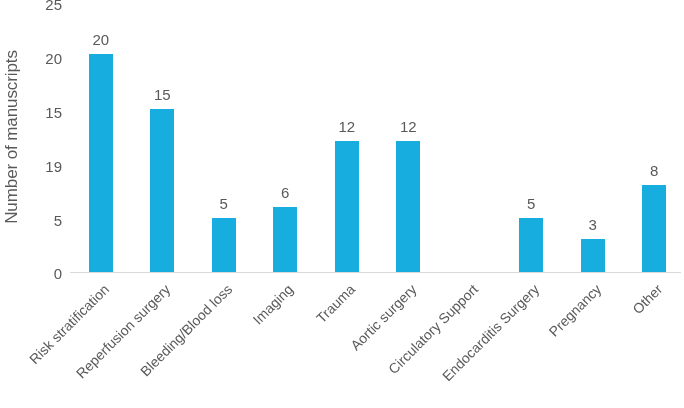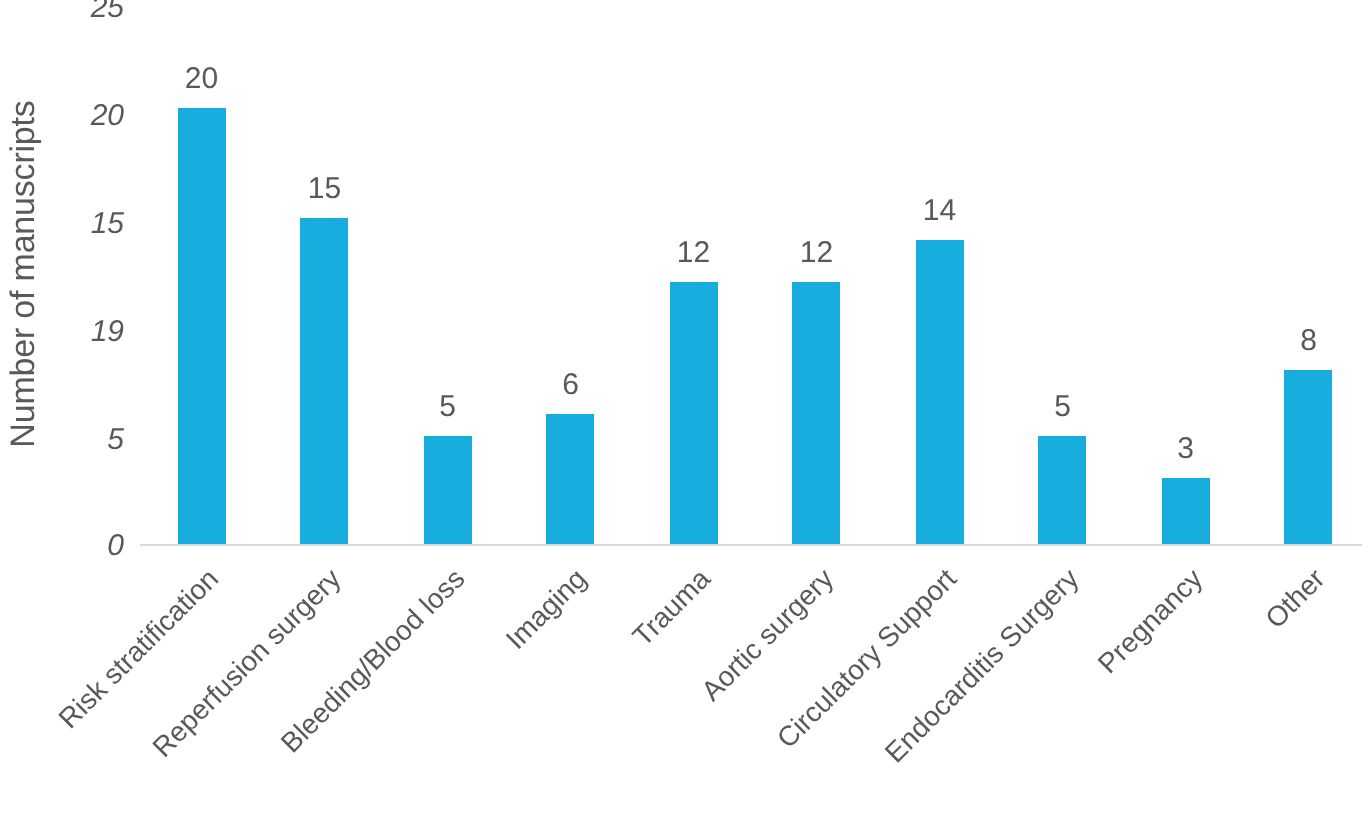--- a/index.html
+++ b/index.html
@@ -42,21 +42,20 @@
     letter-spacing: -0.1px;
   }
 
   
   .y-ticks {
     position: absolute;
     left: 24px;
     top: 0px;
     width: 46px;
     height: 273px;
-    font-style: italic;
   }
   .y-tick {
     position: absolute;
     right: 8px;
     font-size: 15px;
     color: #595959;
     transform: translateY(-50%);
     white-space: nowrap;
   }
 
@@ -165,24 +164,20 @@
       <div class="bar-value" style="bottom: 72.28px;">6</div>
     </div>
     <div class="bar-slot" style="left:246px;">
       <div class="bar" style="height: 130.56px; background: rgb(23, 173, 222);"></div>
       <div class="bar-value" style="bottom: 137.56px;">12</div>
     </div>
     <div class="bar-slot" style="left:307.5px;">
       <div class="bar" style="height: 130.56px; background: rgb(23, 173, 222);"></div>
       <div class="bar-value" style="bottom: 137.56px;">12</div>
     </div>
-    <div class="bar-slot" style="left:369px;">
-      <div class="bar" style="height: 152.32px; background: rgb(23, 173, 222);"></div>
-      <div class="bar-value" style="bottom: 159.32px;">14</div>
-    </div>
     <div class="bar-slot" style="left:430.5px;">
       <div class="bar" style="height: 54.4px; background: rgb(23, 173, 222);"></div>
       <div class="bar-value" style="bottom: 61.4px;">5</div>
     </div>
     <div class="bar-slot" style="left:492px;">
       <div class="bar" style="height: 32.64px; background: rgb(23, 173, 222);"></div>
       <div class="bar-value" style="bottom: 39.64px;">3</div>
     </div>
     <div class="bar-slot" style="left:553.5px;">
       <div class="bar" style="height: 87.04px; background: rgb(23, 173, 222);"></div>

